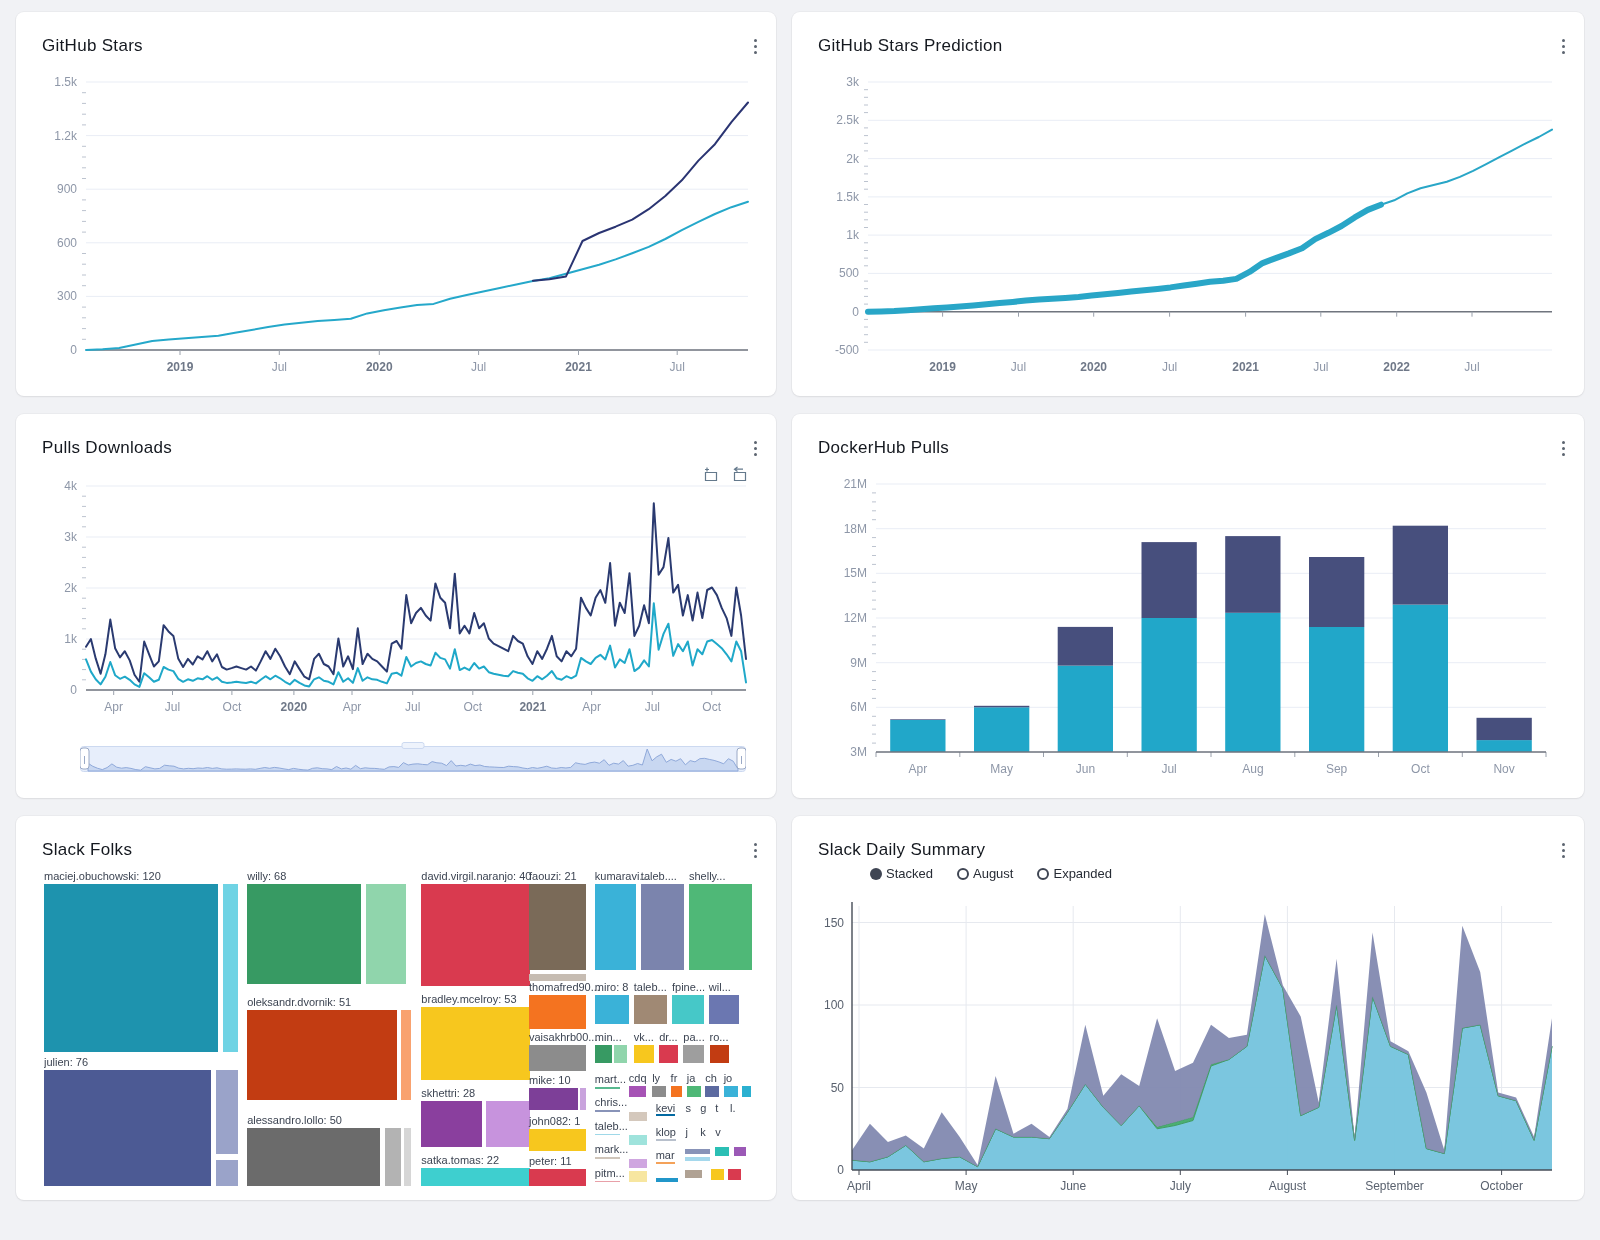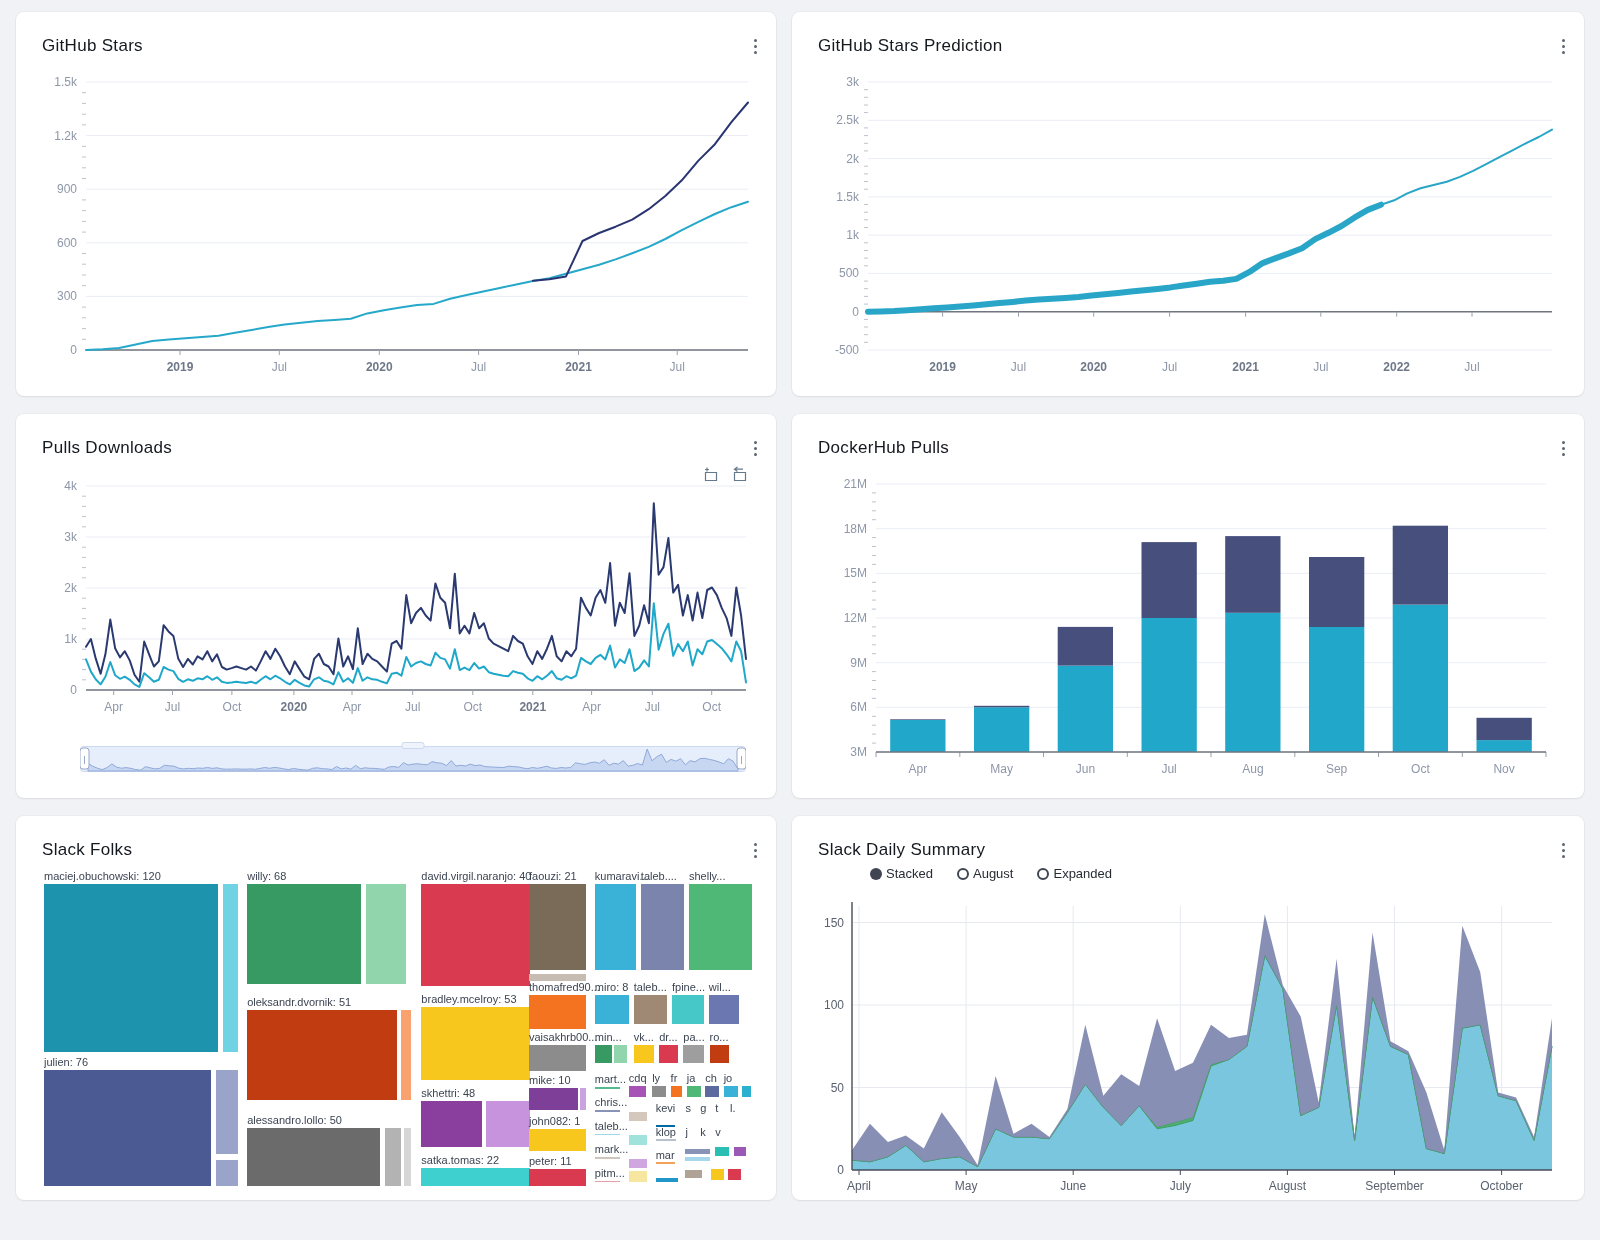--- a/index.html
+++ b/index.html
@@ -360,21 +360,21 @@
         <div class="tm-cell" style="left:50.4%;top:44.7%;width:1.4%;height:28.2%;background:#f9a26f"></div>
         <div class="tm-cell" style="left:28.7%;top:81.7%;width:18.8%;height:18.3%;background:#6b6b6b"></div>
         <div class="tm-label" style="left:28.7%;top:calc(81.7% - 14px)">alessandro.lollo: 50</div>
         <div class="tm-cell" style="left:48.1%;top:81.7%;width:2.3%;height:18.3%;background:#b3b3b3"></div>
         <div class="tm-cell" style="left:50.9%;top:81.7%;width:0.9%;height:18.3%;background:#d6d6d6"></div>
         <div class="tm-cell" style="left:53.3%;top:5%;width:15.3%;height:32%;background:#d93a4f"></div>
         <div class="tm-label" style="left:53.3%;top:calc(5% - 14px)">david.virgil.naranjo: 40</div>
         <div class="tm-cell" style="left:53.3%;top:43.7%;width:15.3%;height:23%;background:#f7c71e"></div>
         <div class="tm-label" style="left:53.3%;top:calc(43.7% - 14px)">bradley.mcelroy: 53</div>
         <div class="tm-cell" style="left:53.3%;top:73.2%;width:8.5%;height:14.6%;background:#8a3f9e"></div>
-        <div class="tm-label" style="left:53.3%;top:calc(73.2% - 14px)">skhettri: 48</div>
+        <div class="tm-label" style="left:53.3%;top:calc(73.2% - 14px)">skhettri: 28</div>
         <div class="tm-cell" style="left:62.4%;top:73.2%;width:6.2%;height:14.6%;background:#c793dd"></div>
         <div class="tm-cell" style="left:53.3%;top:94.4%;width:15.3%;height:5.6%;background:#3ecfcf"></div>
         <div class="tm-label" style="left:53.3%;top:calc(94.4% - 14px)">satka.tomas: 22</div>
         <div class="tm-cell" style="left:68.5%;top:5%;width:8%;height:27%;background:#7a6a58"></div>
         <div class="tm-label" style="left:68.5%;top:calc(5% - 14px)">faouzi: 21</div>
         <div class="tm-cell" style="left:68.5%;top:33.2%;width:8%;height:2.4%;background:#c6bcb2"></div>
         <div class="tm-cell" style="left:68.5%;top:39.9%;width:8%;height:10.6%;background:#f47320"></div>
         <div class="tm-label" style="left:68.5%;top:calc(39.9% - 14px)">thomafred90...</div>
         <div class="tm-cell" style="left:68.5%;top:55.8%;width:8%;height:8%;background:#8c8c8c"></div>
         <div class="tm-label" style="left:68.5%;top:calc(55.8% - 14px)">vaisakhrb00...</div>
@@ -421,21 +421,21 @@
         <div class="tm-cell" style="left:90.8%;top:68.6%;width:2%;height:3.4%;background:#4fb877"></div>
         <div class="tm-label" style="left:90.8%;top:calc(68.6% - 14px)">ja</div>
         <div class="tm-cell" style="left:93.4%;top:68.6%;width:2%;height:3.4%;background:#5c6aa0"></div>
         <div class="tm-label" style="left:93.4%;top:calc(68.6% - 14px)">ch</div>
         <div class="tm-cell" style="left:96%;top:68.6%;width:2%;height:3.4%;background:#3ab2d8"></div>
         <div class="tm-label" style="left:96%;top:calc(68.6% - 14px)">jo</div>
         <div class="tm-cell" style="left:98.6%;top:68.6%;width:1.2%;height:3.4%;background:#2bb0d0"></div>
         <div class="tm-cell" style="left:77.8%;top:76.2%;width:3.6%;height:0.5%;background:#8893b8"></div>
         <div class="tm-label" style="left:77.8%;top:calc(76.2% - 14px)">chris...</div>
         <div class="tm-cell" style="left:82.6%;top:76.6%;width:2.6%;height:3%;background:#d4c8bc"></div>
-        <div class="tm-label" style="left:86.4%;top:73.6%;border-bottom:2px solid #0369a1;padding-bottom:11px;">kevi</div>
+        <div class="tm-label" style="left:86.4%;top:73.6%;border-bottom:2px solid #0369a1;padding-bottom:0;">kevi</div>
         <div class="tm-label" style="left:90.6%;top:73.6%;">s</div>
         <div class="tm-label" style="left:92.7%;top:73.6%;">g</div>
         <div class="tm-label" style="left:94.8%;top:73.6%;">t</div>
         <div class="tm-label" style="left:96.9%;top:73.6%;">l.</div>
         <div class="tm-cell" style="left:77.8%;top:83.6%;width:3.6%;height:0.5%;background:#9fd8e8"></div>
         <div class="tm-label" style="left:77.8%;top:calc(83.6% - 14px)">taleb...</div>
         <div class="tm-cell" style="left:82.6%;top:84%;width:2.6%;height:3%;background:#9fe3dc"></div>
         <div class="tm-label" style="left:86.4%;top:81%;border-bottom:2px solid #b8c0cc;padding-bottom:1px;">klop</div>
         <div class="tm-label" style="left:90.6%;top:81%;">j</div>
         <div class="tm-label" style="left:92.7%;top:81%;">k</div>

